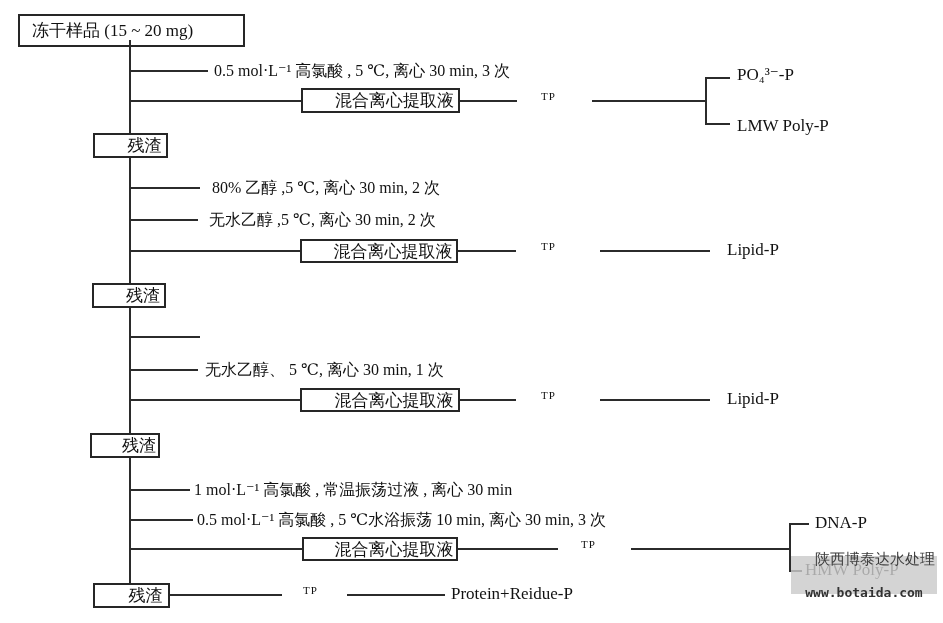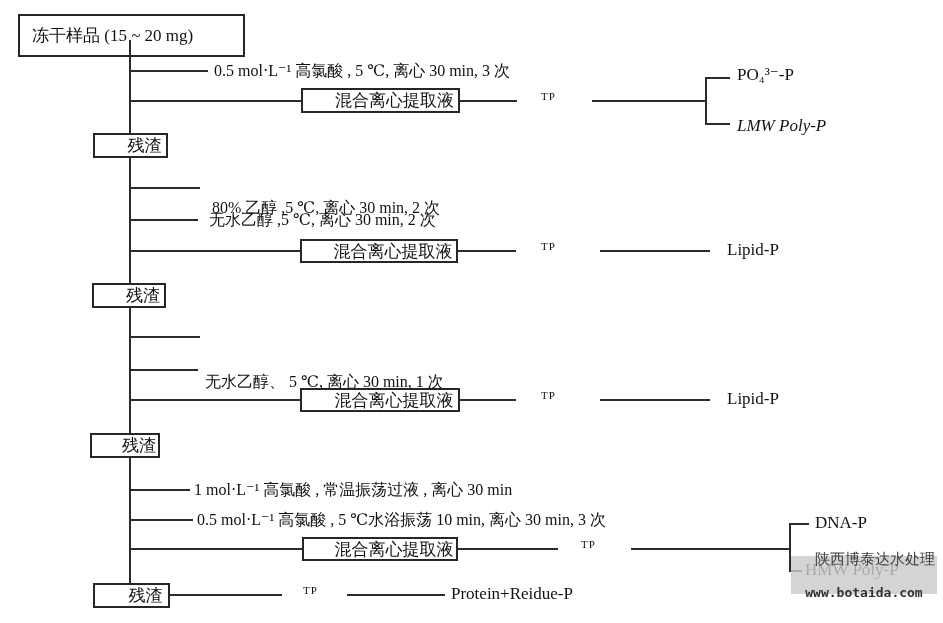--- a/index.html
+++ b/index.html
@@ -23,67 +23,67 @@
     align-items:center;justify-content:center;z-index:5;
   }
   .wm .wm1{font-size:15px;color:#3d3d3d;line-height:17px;font-family:Liberation Serif, serif;padding-left:22px;}
   .wm .wm2{font-size:13px;font-weight:bold;color:#333333;line-height:15px;font-family:"DejaVu Sans Mono","Liberation Mono",monospace;margin-top:17px;}
 </style>
 </head>
 <body>
 
 <div id="stage">
 
-  <div class="box" style="left:18px;top:14px;width:227px;height:43px;justify-content:flex-start;padding-left:12px;">
+  <div class="box" style="left:18px;top:14px;width:227px;height:33px;justify-content:flex-start;padding-left:12px;">
     <span>冻干样品 (15 ~ 20 mg)</span>
   </div>
 
   <div class="vline" style="left:129px;top:40px;height:543px;"></div>
 
   <div class="hline" style="left:130px;top:70px;width:78px;"></div>
   <div class="lbl" style="left:214px;top:61px;">0.5 mol·L⁻¹ 高氯酸 , 5 ℃, 离心 30 min, 3 次</div>
 
   <div class="hline" style="left:130px;top:100px;width:171px;"></div>
   <div class="box" style="left:301px;top:88px;width:159px;height:25px;">
     <span>混合离心提取液</span>
   </div>
   <div class="hline" style="left:460px;top:100px;width:57px;"></div>
   <div class="tp" style="left:541px;top:90px;">TP</div>
   <div class="hline" style="left:592px;top:100px;width:114px;"></div>
   <div class="vline" style="left:705px;top:77px;height:48px;"></div>
   <div class="hline" style="left:705px;top:77px;width:25px;"></div>
   <div class="hline" style="left:705px;top:123px;width:25px;"></div>
   <div class="prod" style="left:737px;top:64px;">PO₄³⁻-P</div>
-  <div class="prod" style="left:737px;top:116px;font-style:italic;">LMW Poly-P</div>
+  <div class="prod" style="left:737px;top:116px;">LMW Poly-P</div>
 
   <div class="box" style="left:93px;top:133px;width:75px;height:25px;">
     <span>残渣</span>
   </div>
 
   <div class="hline" style="left:130px;top:187px;width:70px;"></div>
-  <div class="lbl" style="left:212px;top:178px;margin-top:20px;">80% 乙醇 ,5 ℃, 离心 30 min, 2 次</div>
+  <div class="lbl" style="left:212px;top:178px;">80% 乙醇 ,5 ℃, 离心 30 min, 2 次</div>
   <div class="hline" style="left:130px;top:219px;width:68px;"></div>
   <div class="lbl" style="left:209px;top:210px;">无水乙醇 ,5 ℃, 离心 30 min, 2 次</div>
 
   <div class="hline" style="left:130px;top:250px;width:170px;"></div>
   <div class="box" style="left:300px;top:239px;width:158px;height:24px;">
     <span>混合离心提取液</span>
   </div>
   <div class="hline" style="left:458px;top:250px;width:58px;"></div>
   <div class="tp" style="left:541px;top:240px;">TP</div>
   <div class="hline" style="left:600px;top:250px;width:110px;"></div>
   <div class="prod" style="left:727px;top:240px;">Lipid-P</div>
 
   <div class="box" style="left:92px;top:283px;width:74px;height:25px;">
     <span>残渣</span>
   </div>
 
   <div class="hline" style="left:130px;top:336px;width:70px;"></div>
   <div class="hline" style="left:130px;top:369px;width:68px;"></div>
-  <div class="lbl" style="left:205px;top:372px;">无水乙醇、 5 ℃, 离心 30 min, 1 次</div>
+  <div class="lbl" style="left:205px;top:360px;">无水乙醇、 5 ℃, 离心 30 min, 1 次</div>
 
   <div class="hline" style="left:130px;top:399px;width:170px;"></div>
   <div class="box" style="left:300px;top:388px;width:160px;height:24px;">
     <span>混合离心提取液</span>
   </div>
   <div class="hline" style="left:460px;top:399px;width:56px;"></div>
   <div class="tp" style="left:541px;top:389px;">TP</div>
   <div class="hline" style="left:600px;top:399px;width:110px;"></div>
   <div class="prod" style="left:727px;top:389px;">Lipid-P</div>
 

